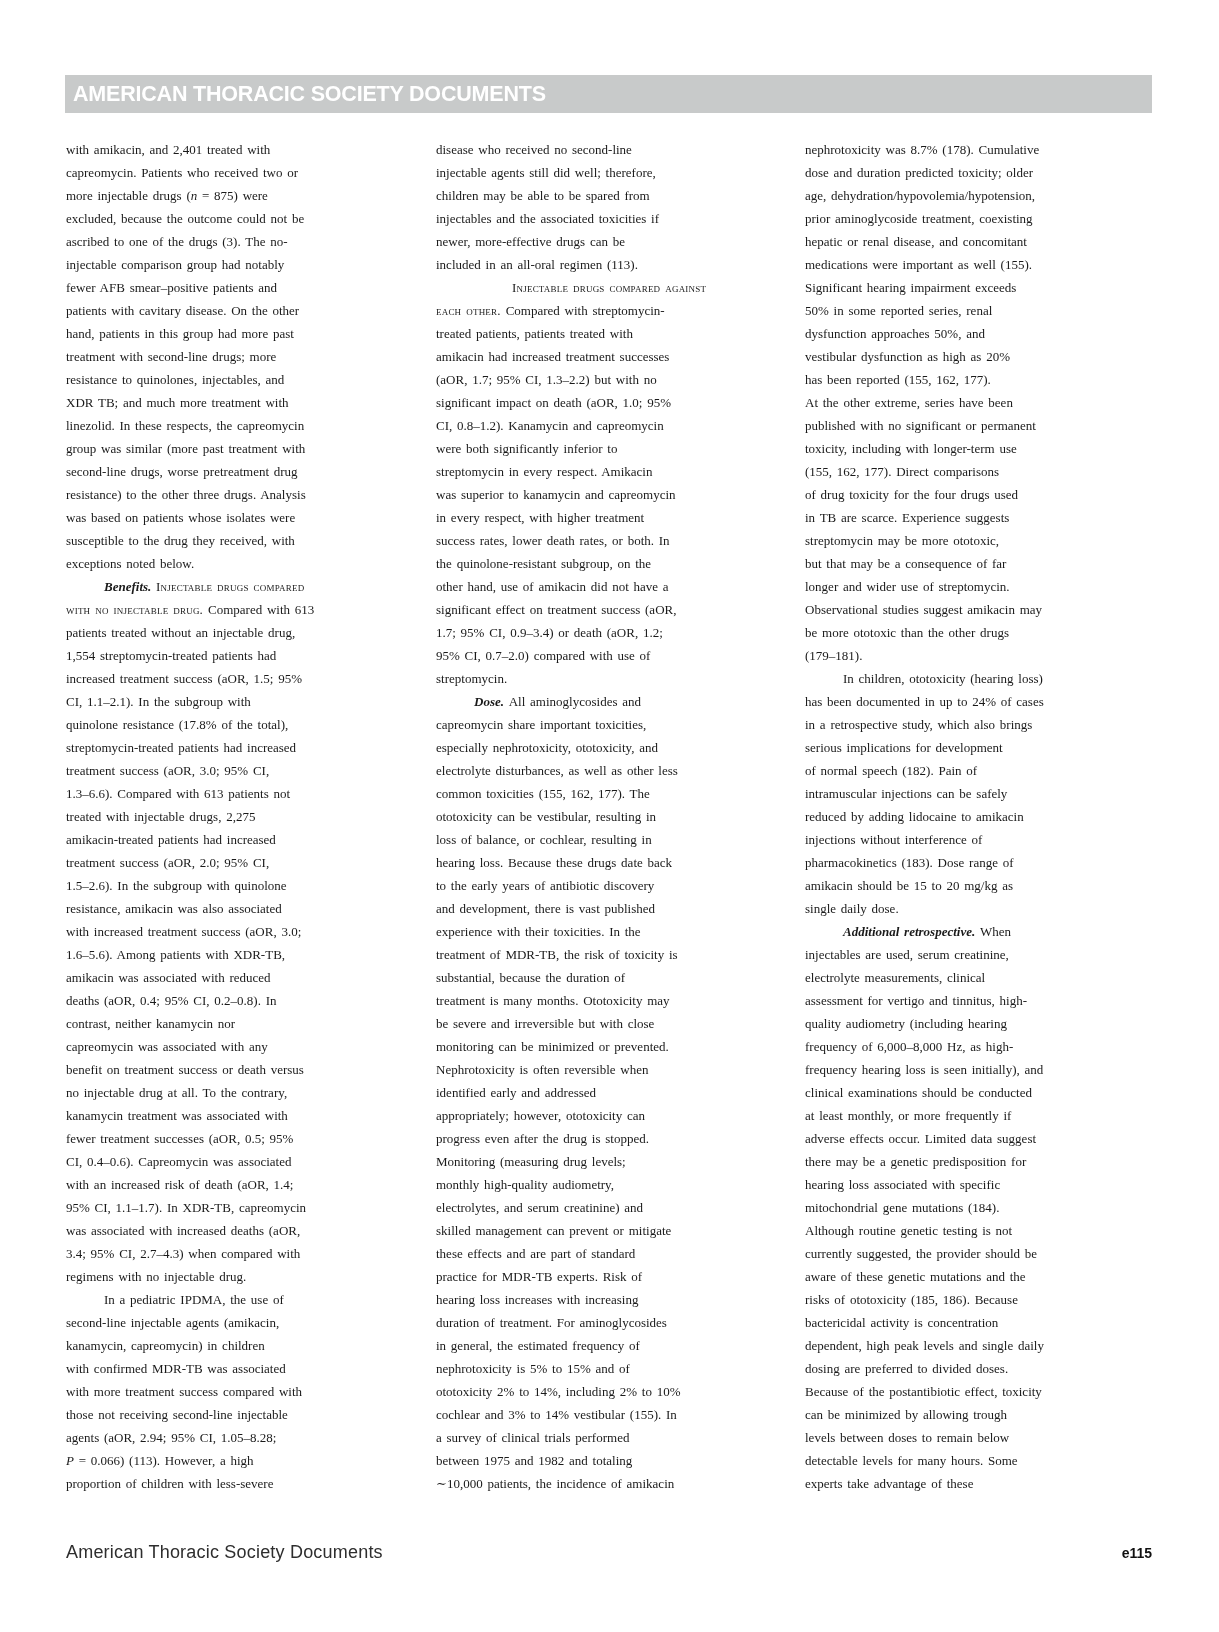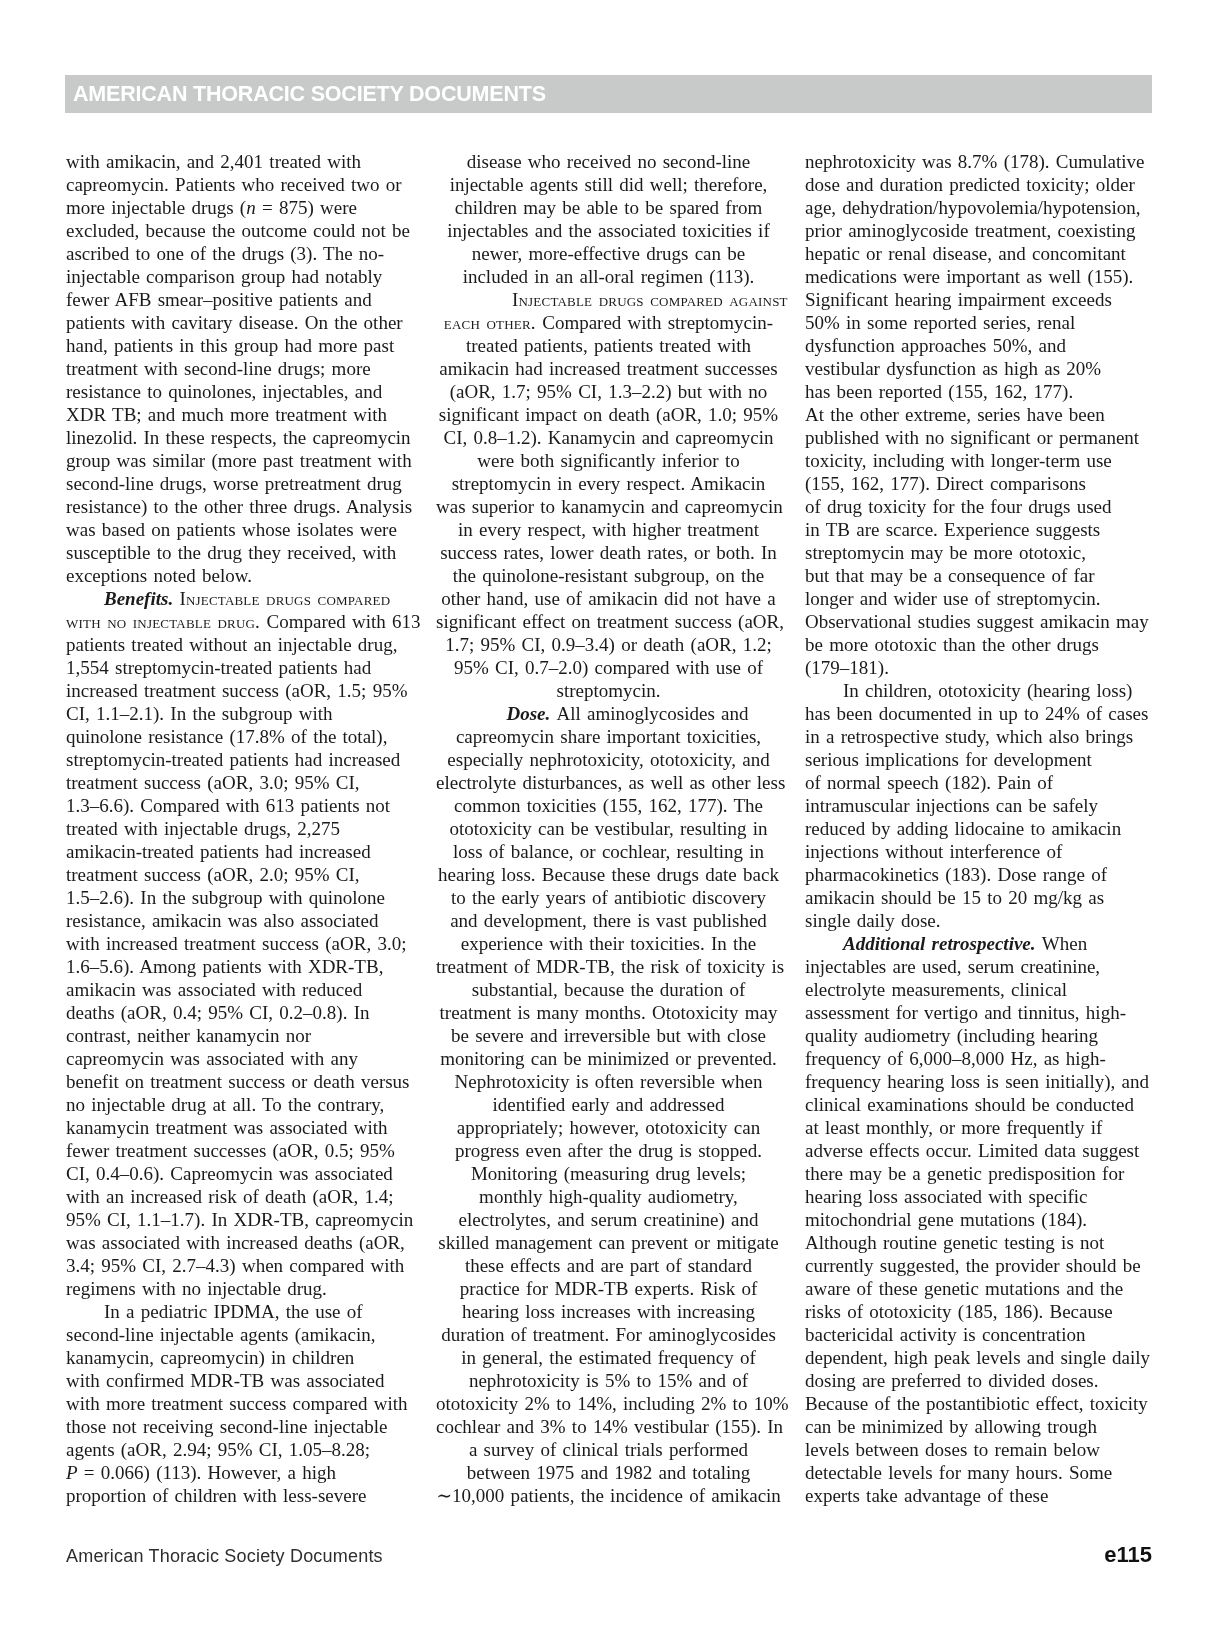--- a/index.html
+++ b/index.html
@@ -25,29 +25,29 @@
     font-weight: bold;
     font-size: 21.5px;
     letter-spacing: -0.2px;
     color: #ffffff;
     line-height: 38px;
     padding-left: 8px;
     white-space: nowrap;
   }
   .column {
     position: absolute;
-    top: 150px;
+    top: 138px;
     width: 345px;
-    font-size: 19px;
+    font-size: 13px;
     line-height: 23px;
     word-spacing: 1.5px;
     white-space: pre;
   }
   .column-1 { left: 66px; }
-  .column-2 { left: 436px; text-align: center; }
+  .column-2 { left: 436px; }
   .column-3 { left: 805px; }
   .para { margin: 0; }
   .indent-0 { text-indent: 0; }
   .indent-1 { text-indent: 38px; }
   .indent-2 { text-indent: 76px; }
   .seg-plain { }
   .seg-bi { font-weight: bold; font-style: italic; margin-top: 8px; }
   .seg-i  { font-style: italic; }
   .seg-sc { font-variant: small-caps; letter-spacing: 0.2px; }
   .footer {
@@ -59,21 +59,21 @@
     justify-content: space-between;
     align-items: baseline;
     font-family: "Liberation Sans", sans-serif;
   }
   .footer-left {
     font-size: 18px;
     color: #2e2e2e;
     letter-spacing: 0.2px;
   }
   .footer-right {
-    font-size: 22px;
+    font-size: 14px;
     font-weight: bold;
     color: #111111;
   }
 </style>
 </head>
 <body>
 
 <div class="banner" style="background: rgb(200, 202, 202);">
   <div class="banner-title" style="color: rgb(255, 255, 255);">AMERICAN THORACIC SOCIETY DOCUMENTS</div>
 </div>

